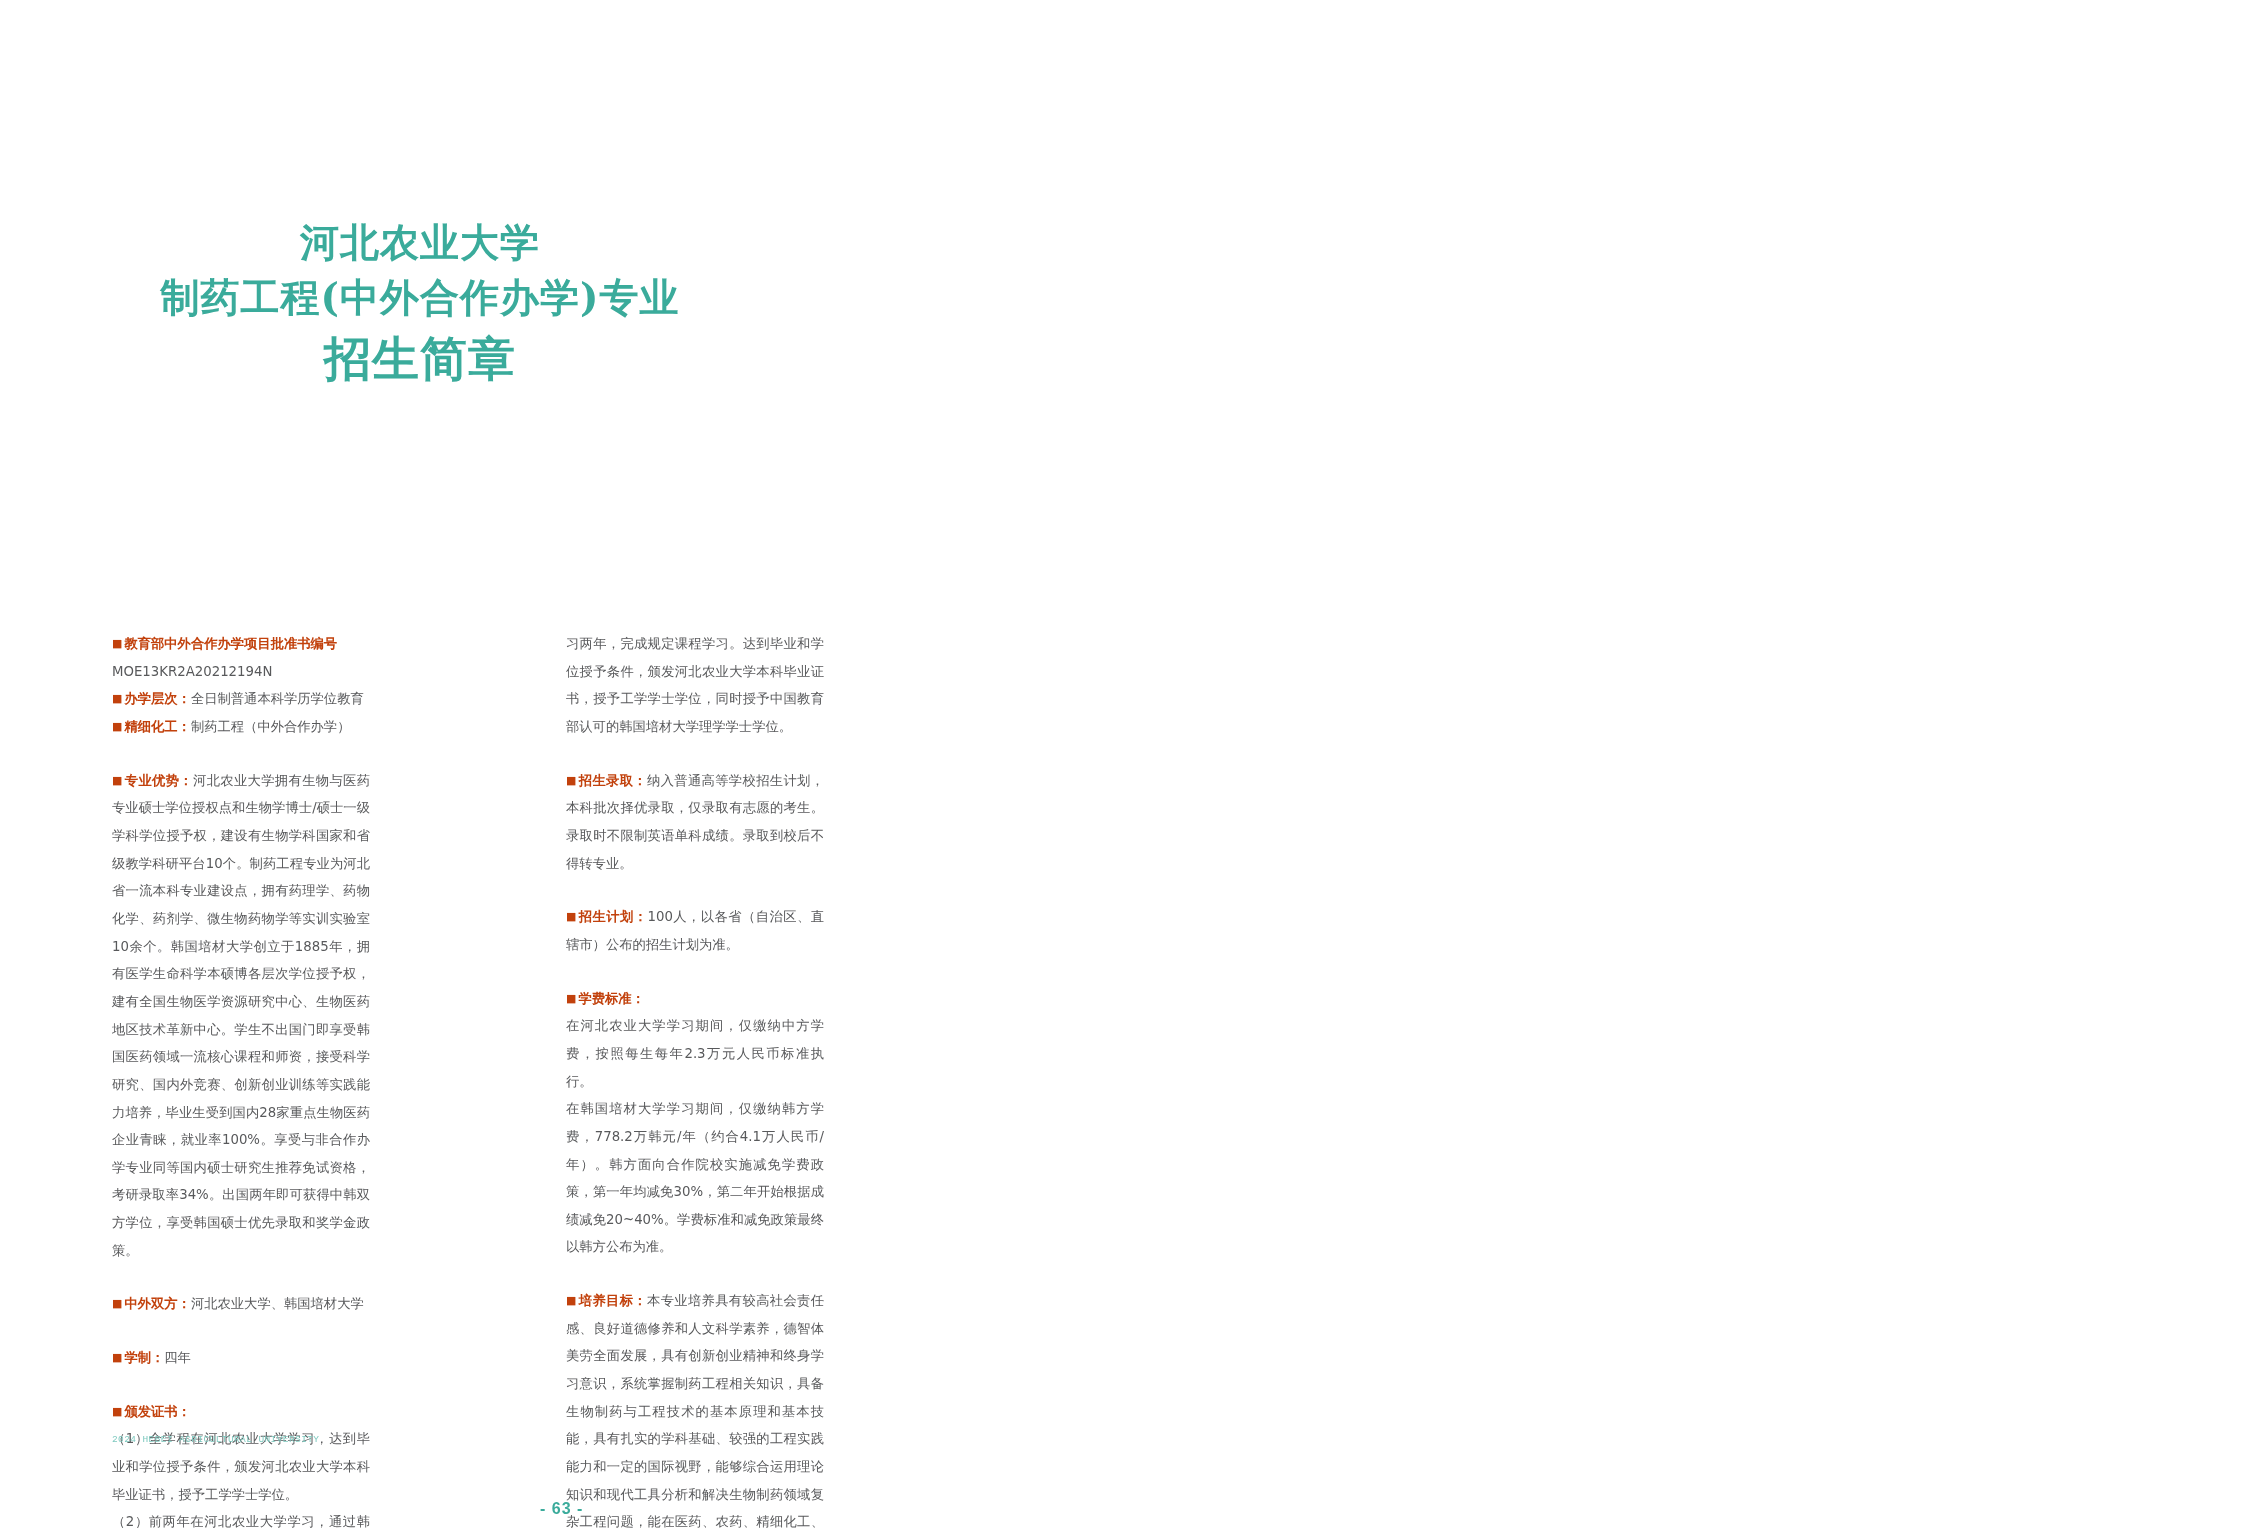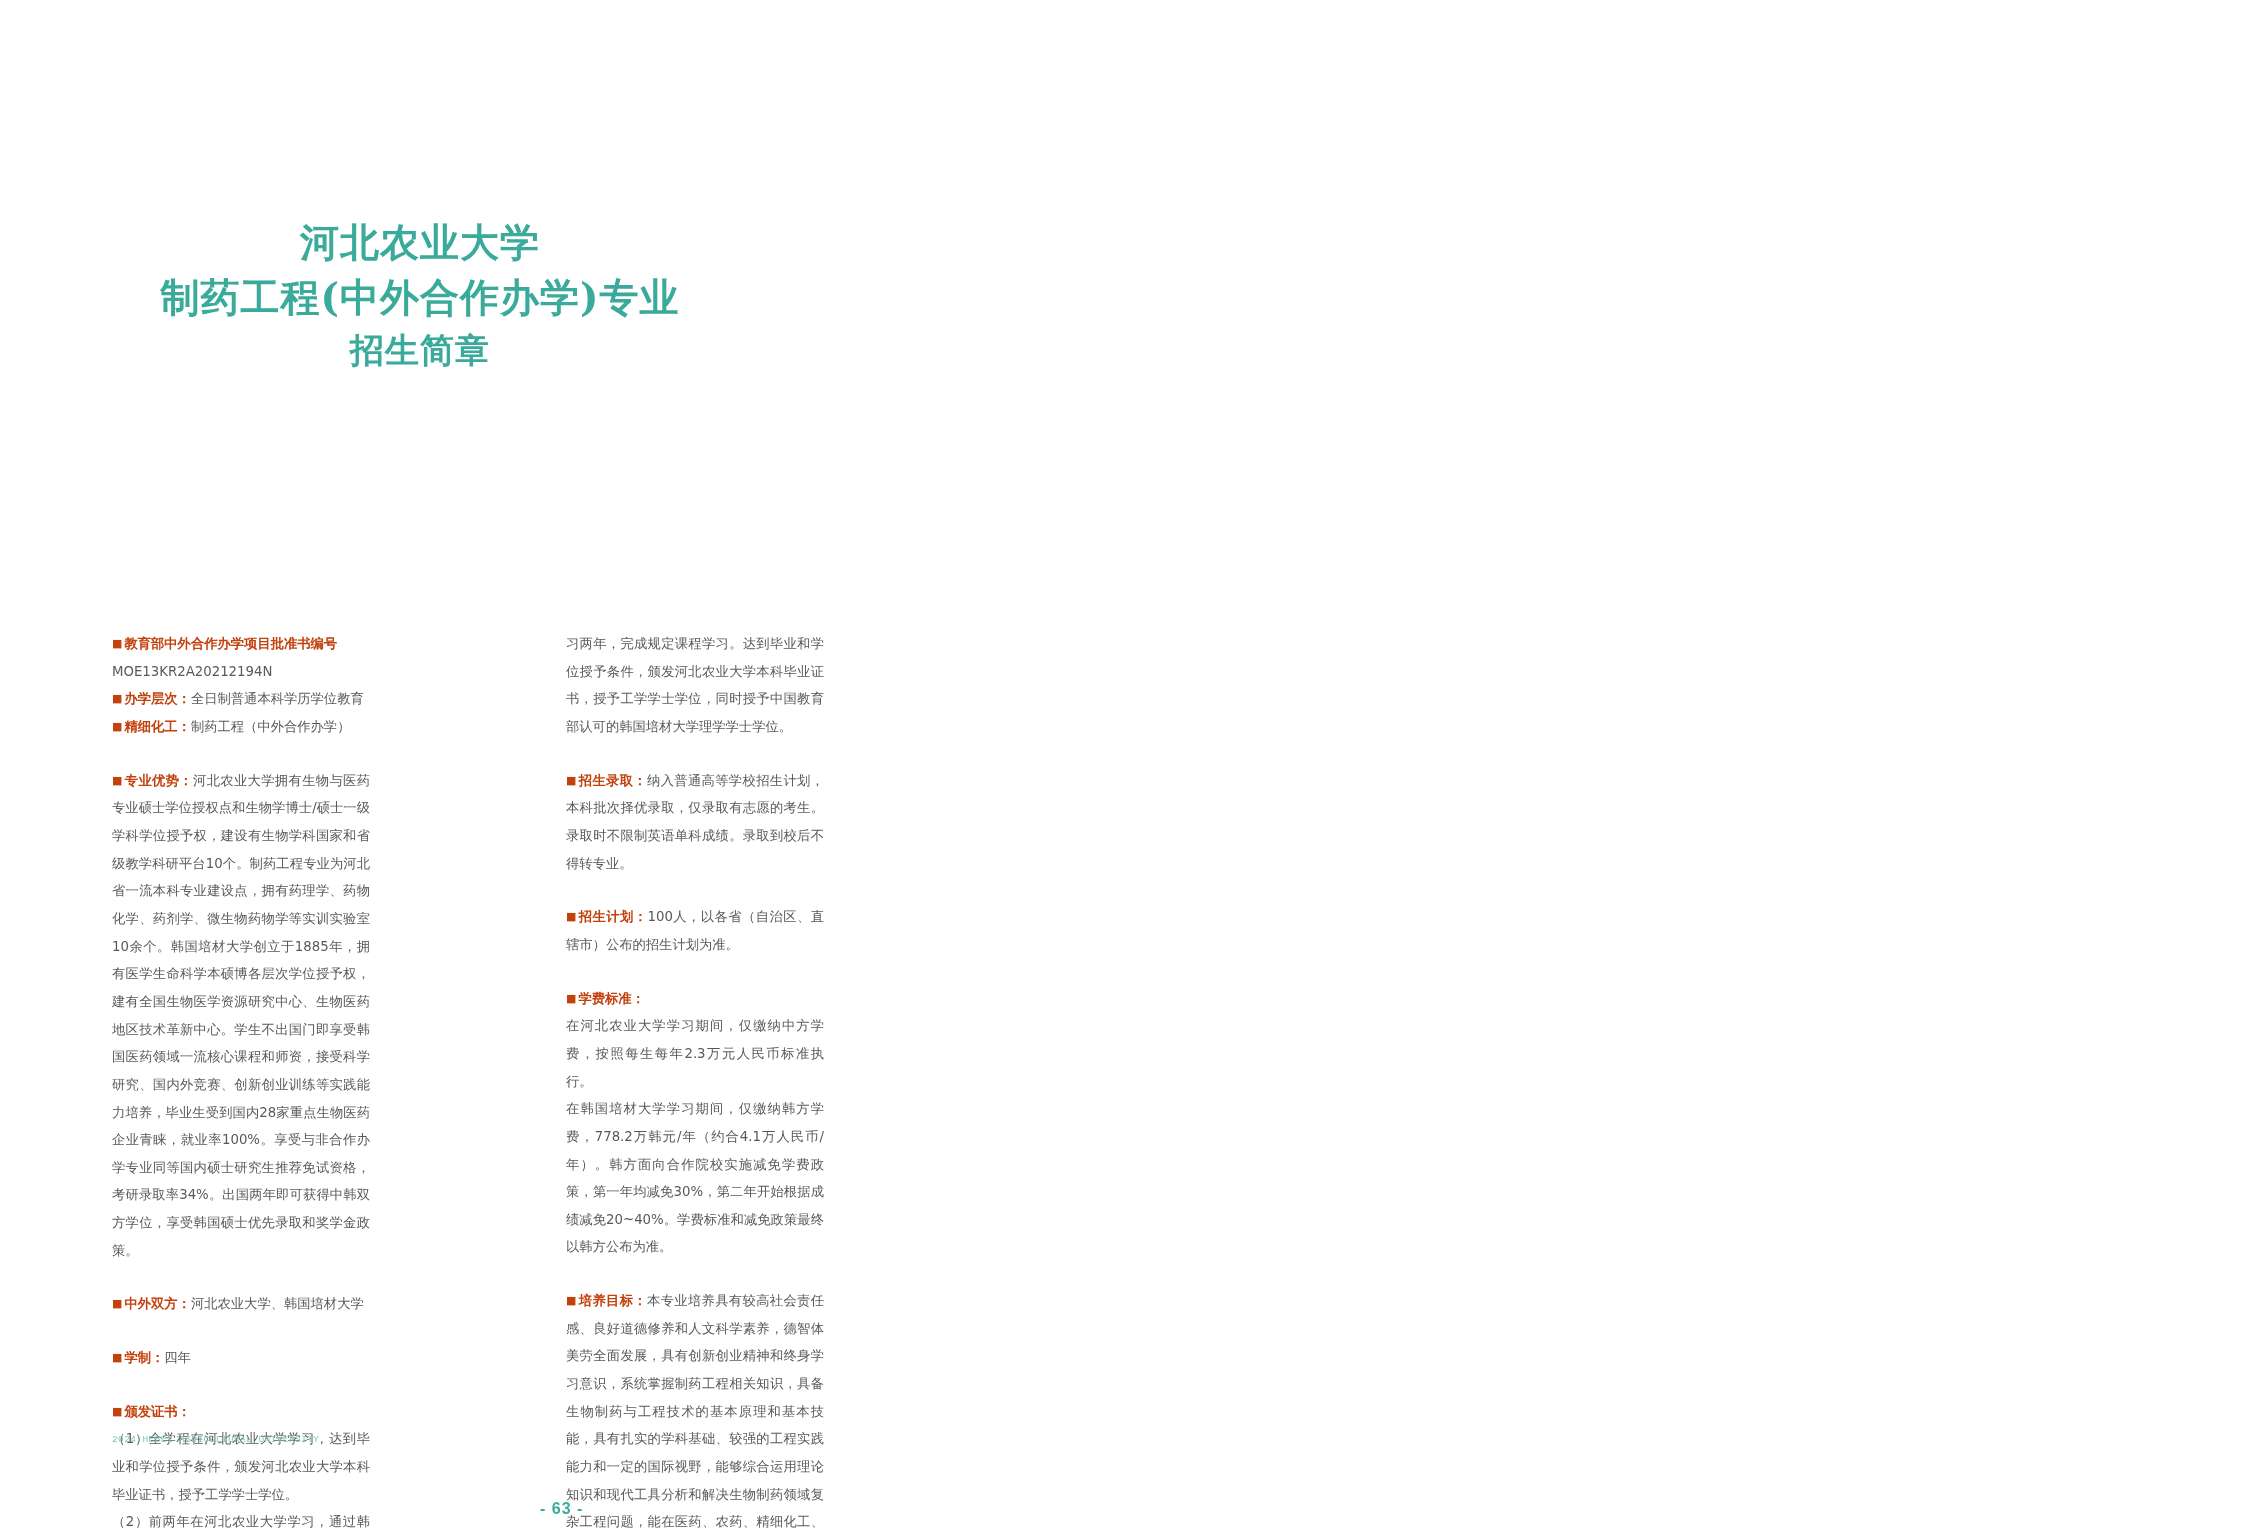--- a/index.html
+++ b/index.html
@@ -38,21 +38,21 @@
     text-align: center;
     color: #3aab9b;
     font-family: "DejaVu Serif", "Liberation Serif", serif;
     font-weight: 700;
     line-height: 1.42;
     letter-spacing: 1px;
   }
   .cover-title .ct-line { display: block; }
   .cover-title .ct-1 { font-size: 39px; }
   .cover-title .ct-2 { font-size: 39px; text-align: center; }
-  .cover-title .ct-3 { font-size: 34px; }
+  .cover-title .ct-3 { font-size: 47px; }
 
   
   .col {
     position: absolute;
     font-size: 13.3px;
     line-height: 2.08;
     color: #58595b;
     text-align: justify;
     text-justify: inter-ideograph;
   }

